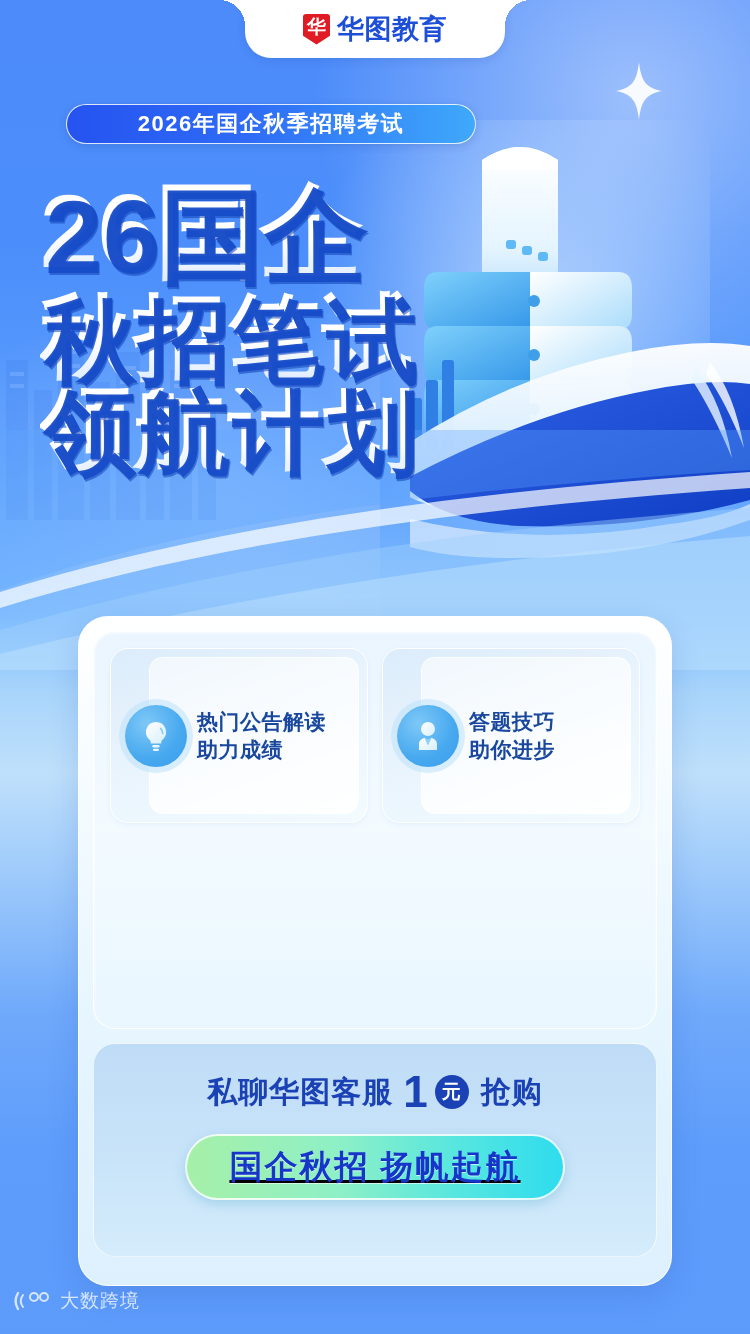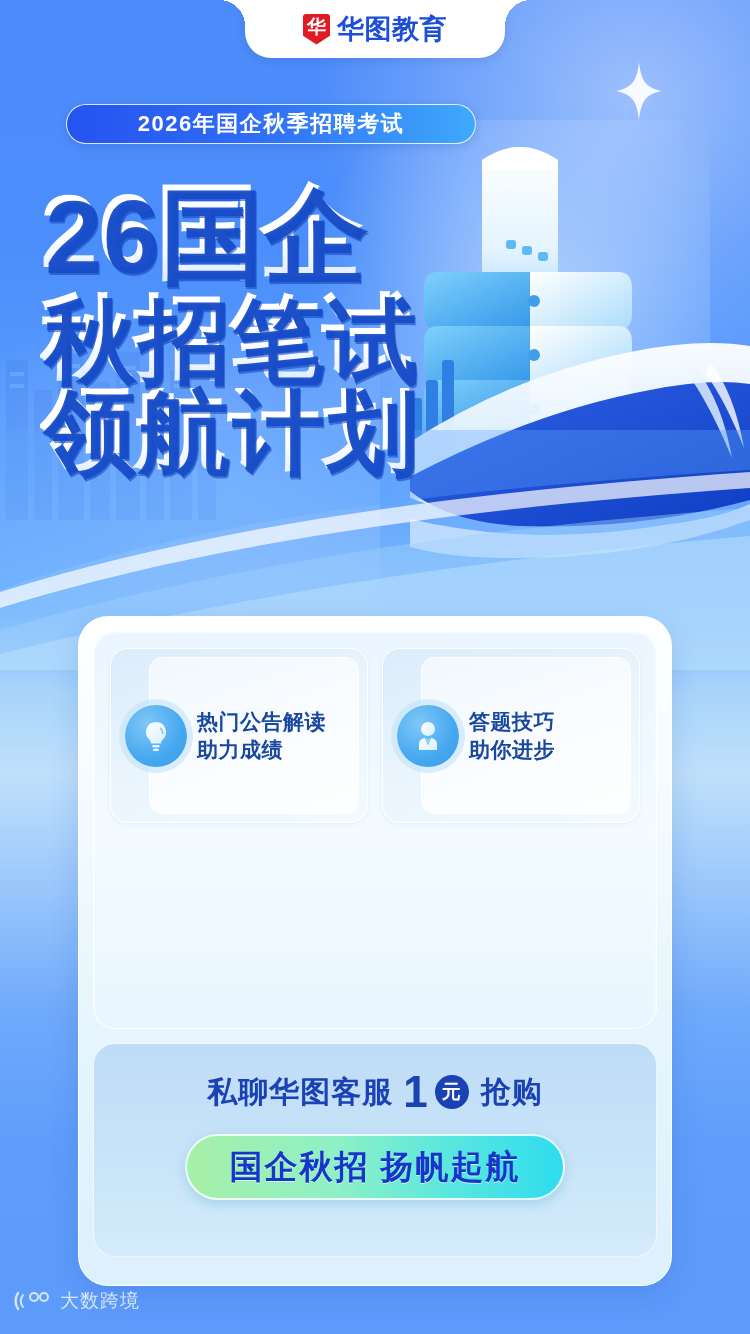--- a/index.html
+++ b/index.html
@@ -176,20 +176,21 @@
   }
   .cta-btn{
     margin-top:20px;
     width:380px; height:66px;
     border-radius:33px;
     background:linear-gradient(90deg,#a6f0a8 0%, #8ef0c6 40%, #56e6e0 72%, #2fdcee 100%);
     border:2px solid rgba(255,255,255,.85);
     box-shadow:0 4px 12px rgba(40,150,190,.25);
     display:flex; align-items:center; justify-content:center;
     cursor:pointer;
+    text-decoration:underline;
   }
   .cta-btn span{
     font-size:33px; font-weight:bold; color:#1536c8; letter-spacing:2px;
     text-shadow:0 1px 0 rgba(255,255,255,.6);
   }
 
   
   .watermark{
     position:absolute; left:14px; bottom:20px; z-index:30;
     display:flex; align-items:center; gap:6px; opacity:.85;

